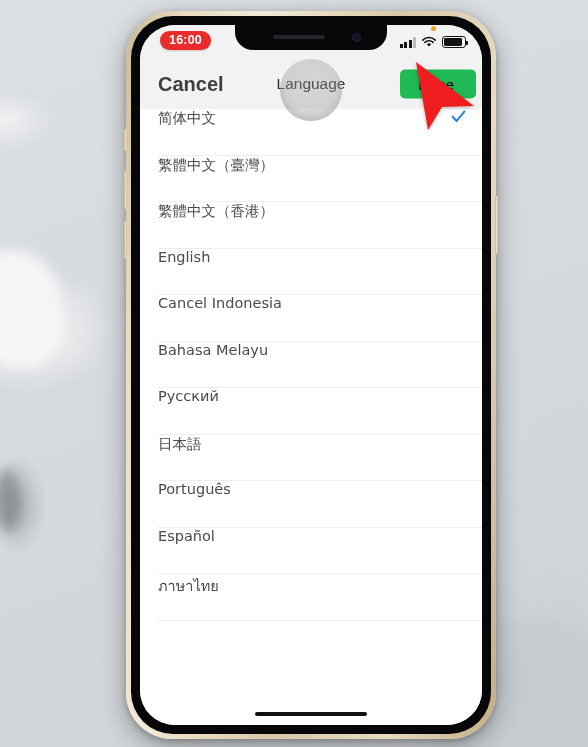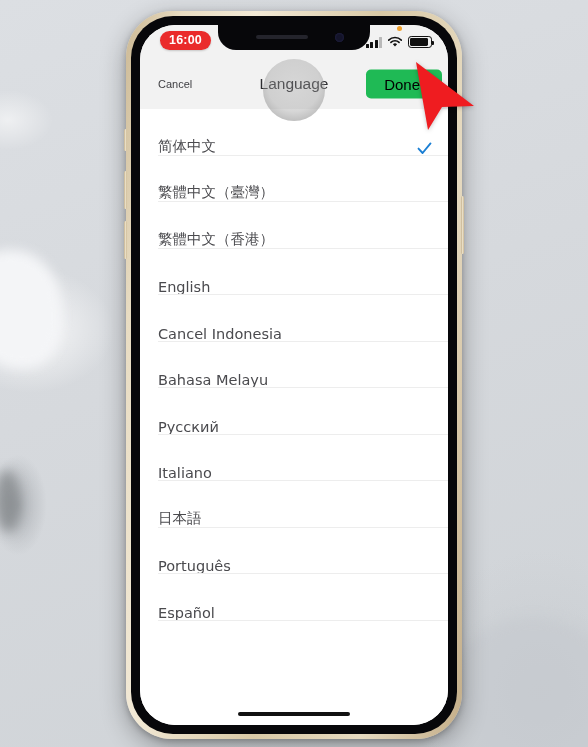--- a/index.html
+++ b/index.html
@@ -36,20 +36,21 @@
   
   #phone {
     position: absolute;
     left: 126px;
     top: 11px;
     width: 336px;
     height: 728px;
     border-radius: 46px;
     background: linear-gradient(100deg, #cbb894 0%, #e8dcc2 12%, #f2e9d6 28%, #d9c9a6 55%, #e6dac0 78%, #c3ad88 100%);
     box-shadow: 0 8px 26px rgba(0,0,0,0.32), 0 2px 6px rgba(0,0,0,0.22);
+    padding-left: 34px;
   }
   #phone-bezel {
     position: absolute;
     left: 5px;
     top: 5px;
     right: 5px;
     bottom: 5px;
     border-radius: 42px;
     background: #07070a;
   }
@@ -197,23 +198,24 @@
     right: 0;
     height: 50px;
     background: #f2f2f2;
     z-index: 7;
   }
   #cancel-btn {
     position: absolute;
     left: 18px;
     top: 50%;
     transform: translateY(-50%);
-    font-size: 11px;
+    font-size: 20px;
     color: #3e3e42;
     cursor: pointer;
+    font-weight: bold;
   }
   #nav-title {
     position: absolute;
     left: 50%;
     top: 50%;
     transform: translate(-50%, -50%);
     font-size: 15.5px;
     color: #2e2e32;
   }
   #done-btn {
@@ -252,21 +254,21 @@
     top: 84px;
     right: 0;
     bottom: 0;
     background: #ffffff;
     overflow: hidden;
   }
   .lang-row {
     position: relative;
     height: 46.5px;
     display: flex;
-    align-items: flex-end;
+    align-items: flex-start;
     padding: 0 16px 0 18px;
     box-sizing: border-box;
     cursor: pointer;
   }
   .lang-row::after {
     content: "";
     position: absolute;
     left: 18px;
     right: 0;
     bottom: 0;
@@ -401,39 +403,39 @@
                 <path d="M1.5 7.6 L5.6 12 L13.5 2.4" stroke="#1a7fd4" stroke-width="1.9" fill="none" stroke-linecap="round" stroke-linejoin="round"></path>
               </svg>
             </div>
             <div class="lang-row">
               <span class="lang-label">Русский</span>
               <svg class="check-icon" viewBox="0 0 15 15">
                 <path d="M1.5 7.6 L5.6 12 L13.5 2.4" stroke="#1a7fd4" stroke-width="1.9" fill="none" stroke-linecap="round" stroke-linejoin="round"></path>
               </svg>
             </div>
             <div class="lang-row">
-              <span class="lang-label">Italiano</span>
-              <svg class="check-icon" viewBox="0 0 15 15">
-                <path d="M1.5 7.6 L5.6 12 L13.5 2.4" stroke="#1a7fd4" stroke-width="1.9" fill="none" stroke-linecap="round" stroke-linejoin="round"></path>
-              </svg>
-            </div>
-            <div class="lang-row">
               <span class="lang-label">日本語</span>
               <svg class="check-icon" viewBox="0 0 15 15">
                 <path d="M1.5 7.6 L5.6 12 L13.5 2.4" stroke="#1a7fd4" stroke-width="1.9" fill="none" stroke-linecap="round" stroke-linejoin="round"></path>
               </svg>
             </div>
             <div class="lang-row">
               <span class="lang-label">Português</span>
               <svg class="check-icon" viewBox="0 0 15 15">
                 <path d="M1.5 7.6 L5.6 12 L13.5 2.4" stroke="#1a7fd4" stroke-width="1.9" fill="none" stroke-linecap="round" stroke-linejoin="round"></path>
               </svg>
             </div>
             <div class="lang-row">
               <span class="lang-label">Español</span>
+              <svg class="check-icon" viewBox="0 0 15 15">
+                <path d="M1.5 7.6 L5.6 12 L13.5 2.4" stroke="#1a7fd4" stroke-width="1.9" fill="none" stroke-linecap="round" stroke-linejoin="round"></path>
+              </svg>
+            </div>
+            <div class="lang-row">
+              <span class="lang-label">ภาษาไทย</span>
               <svg class="check-icon" viewBox="0 0 15 15">
                 <path d="M1.5 7.6 L5.6 12 L13.5 2.4" stroke="#1a7fd4" stroke-width="1.9" fill="none" stroke-linecap="round" stroke-linejoin="round"></path>
               </svg>
             </div>
           </div>
 
         <div id="home-indicator"></div>
 
       </div>
     </div>

